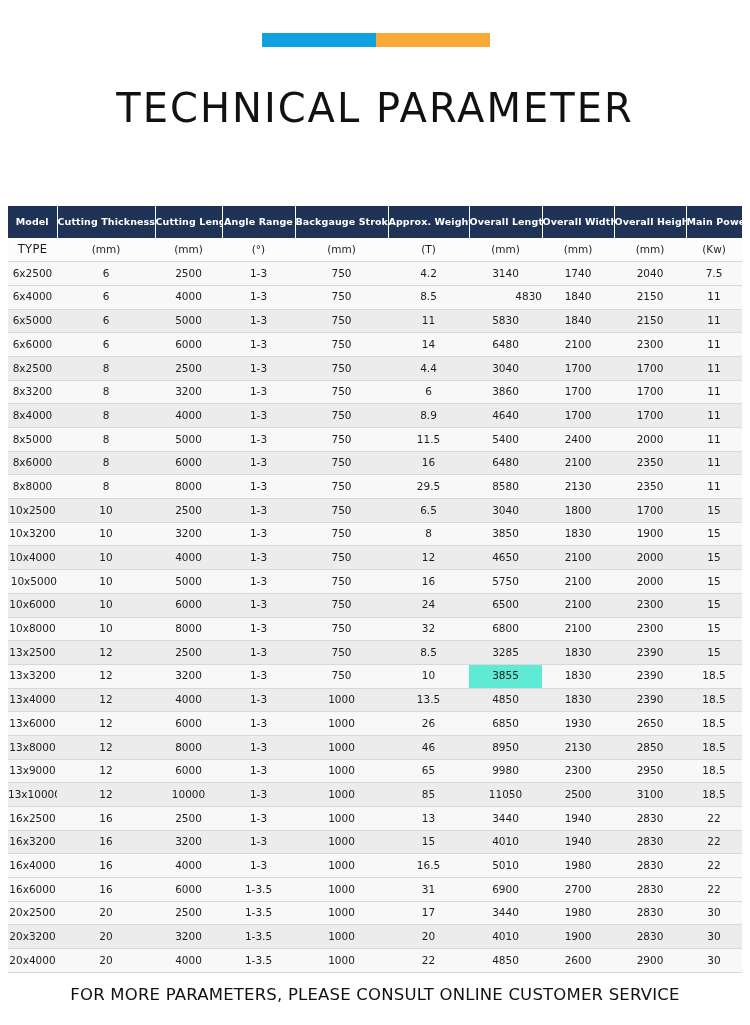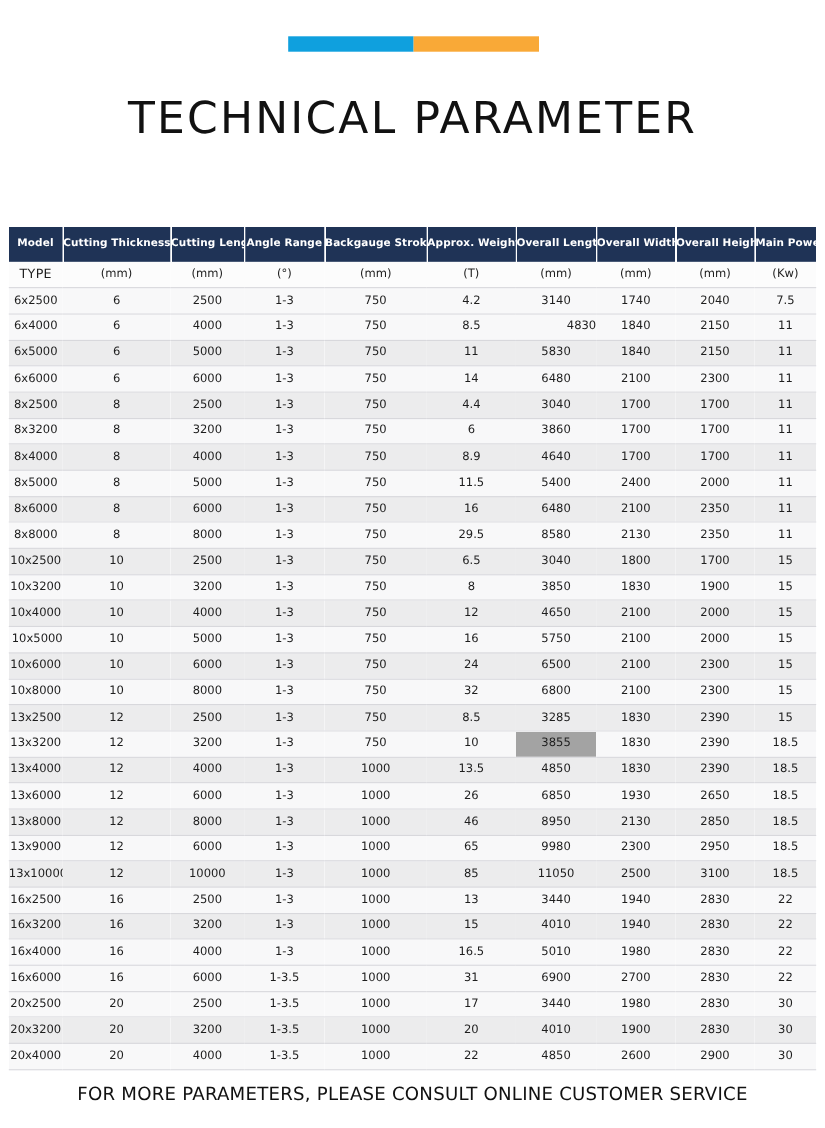--- a/index.html
+++ b/index.html
@@ -385,21 +385,21 @@
             <td style="background: rgb(236, 236, 237);">2390</td>
             <td style="background: rgb(236, 236, 237);">15</td>
           </tr>
           <tr class="table-row stripe-a">
             <td style="background: rgb(248, 248, 249);">13x3200</td>
             <td style="background: rgb(248, 248, 249);">12</td>
             <td style="background: rgb(248, 248, 249);">3200</td>
             <td style="background: rgb(248, 248, 249);">1-3</td>
             <td style="background: rgb(248, 248, 249);">750</td>
             <td style="background: rgb(248, 248, 249);">10</td>
-            <td style="background: #a3a3a3;">3855</td>
+            <td style="background: #5eead4;">3855</td>
             <td style="background: rgb(248, 248, 249);">1830</td>
             <td style="background: rgb(248, 248, 249);">2390</td>
             <td style="background: rgb(248, 248, 249);">18.5</td>
           </tr>
           <tr class="table-row stripe-b">
             <td style="background: rgb(236, 236, 237);">13x4000</td>
             <td style="background: rgb(236, 236, 237);">12</td>
             <td style="background: rgb(236, 236, 237);">4000</td>
             <td style="background: rgb(236, 236, 237);">1-3</td>
             <td style="background: rgb(236, 236, 237);">1000</td>

